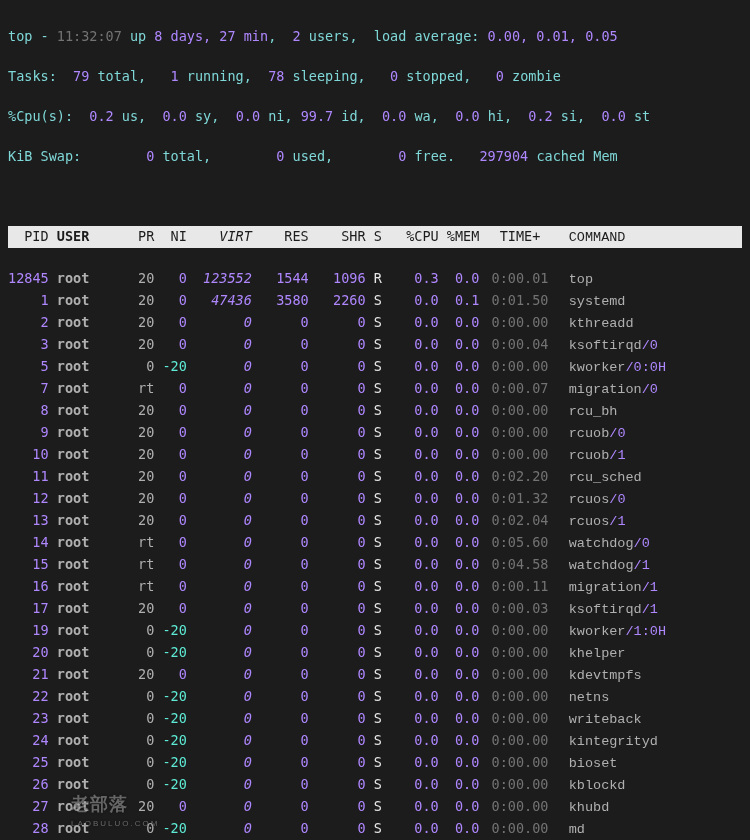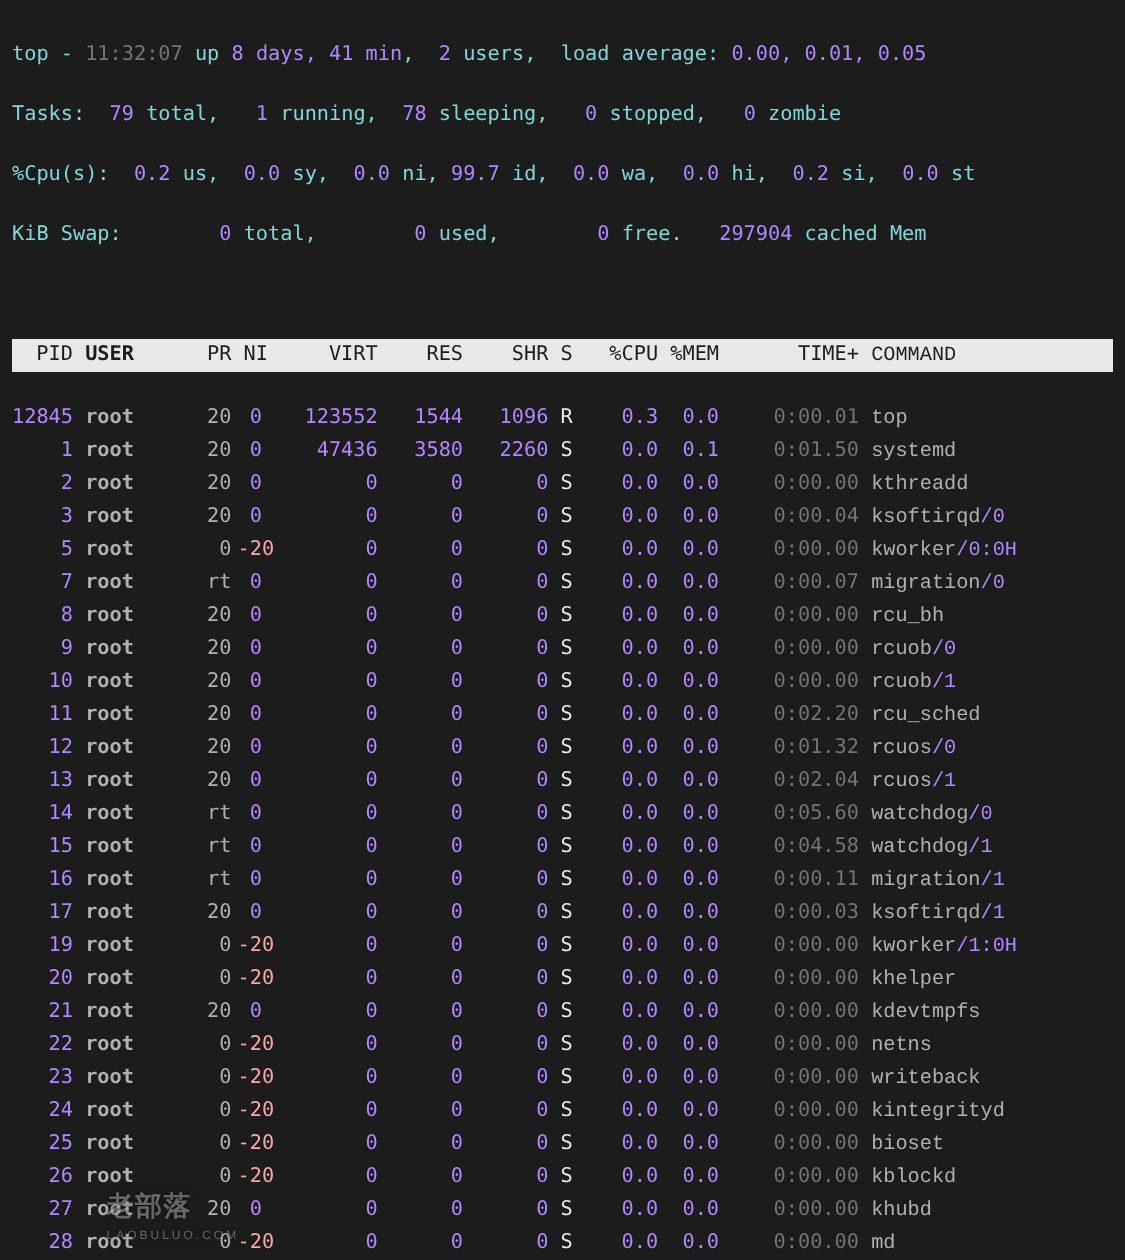--- a/index.html
+++ b/index.html
@@ -1,48 +1,48 @@
 <!DOCTYPE html>
 <html><head>
 <meta charset="utf-8">
 <style>
   html,body{margin:0;padding:0;background:#1c1c1c;color:#d0d0d0;
     font-family:Menlo,Consolas,"DejaVu Sans Mono",monospace;
     font-size:13.5px;line-height:20px;width:750px;height:840px;overflow:hidden;}
   .scr{padding:6px 8px 0 8px;white-space:pre;}
   .cyan{color:#7fd7d7;}
   .pur{color:#af87ff;}
-  .red{color:#fca5a5;}
+  .red{color:#5eead4;}
   .grn{color:#737373;}
   .wht{color:#e8e8e8;}
   .gry{color:#b0b0b0;}
   .hdr{background:#e8e8e8;color:#1c1c1c;display:block;}
   .row{display:block;}
   .cPID{display:inline-block;width:5ch;text-align:right;}
   .cUSR{display:inline-block;width:9ch;font-weight:bold;}
   .cPR{display:inline-block;width:3ch;text-align:right;}
-  .cNI{display:inline-block;width:4ch;text-align:center;}
-  .cVIRT{display:inline-block;width:8ch;text-align:right;}
+  .cNI{display:inline-block;width:4ch;text-align:right;}
+  .cVIRT{display:inline-block;width:8ch;text-align:right;font-style:italic;}
   .cRES{display:inline-block;width:7ch;text-align:right;}
   .cSHR{display:inline-block;width:7ch;text-align:right;}
   .cS{display:inline-block;width:2ch;}
   .cCPU{display:inline-block;width:6ch;text-align:right;}
   .cMEM{display:inline-block;width:5ch;text-align:right;}
-  .cTIME{display:inline-block;width:10ch;text-align:right;padding-left:12px;}
+  .cTIME{display:inline-block;width:10ch;text-align:center;}
   .cCMD{display:inline-block;width:15ch;font-family:Liberation Mono, monospace;}
   .wm{position:absolute;left:23px;bottom:6px;font-size:18px;font-weight:bold;
     color:#a3a3a3;opacity:.55;font-family:sans-serif;letter-spacing:1px;
     text-shadow:0 0 3px #000;pointer-events:none;margin-left:48px;}
   .wm small{display:block;font-size:8px;letter-spacing:2px;font-weight:normal;}
 </style>
 </head>
 <body>
 
 <div class="scr">
-<span class="row"><span class="cyan">top</span><span class="cyan"> - </span><span class="grn">11:32:07</span><span class="cyan"> up </span><span class="pur">8 days, 41 min</span><span class="cyan">,  </span><span class="pur">2</span><span class="cyan"> users,  load average: </span><span class="pur">0.00, 0.01, 0.05</span></span>
+<span class="row"><span class="cyan">top</span><span class="cyan"> - </span><span class="grn">11:32:07</span><span class="cyan"> up </span><span class="pur">8 days, 27 min</span><span class="cyan">,  </span><span class="pur">2</span><span class="cyan"> users,  load average: </span><span class="pur">0.00, 0.01, 0.05</span></span>
 <span class="row"><span class="cyan">Tasks:  </span><span class="pur">79</span><span class="cyan"> total,   </span><span class="pur">1</span><span class="cyan"> running,  </span><span class="pur">78</span><span class="cyan"> sleeping,   </span><span class="pur">0</span><span class="cyan"> stopped,   </span><span class="pur">0</span><span class="cyan"> zombie</span></span>
 <span class="row"><span class="cyan">%Cpu(s):  </span><span class="pur">0.2</span><span class="cyan"> us,  </span><span class="pur">0.0</span><span class="cyan"> sy,  </span><span class="pur">0.0</span><span class="cyan"> ni, </span><span class="pur">99.7</span><span class="cyan"> id,  </span><span class="pur">0.0</span><span class="cyan"> wa,  </span><span class="pur">0.0</span><span class="cyan"> hi,  </span><span class="pur">0.2</span><span class="cyan"> si,  </span><span class="pur">0.0</span><span class="cyan"> st</span></span>
 <span class="row"><span class="cyan">KiB Swap:        </span><span class="pur">0</span><span class="cyan"> total,        </span><span class="pur">0</span><span class="cyan"> used,        </span><span class="pur">0</span><span class="cyan"> free.   </span><span class="pur">297904</span><span class="cyan"> cached Mem</span></span>
 <span class="row"> </span>
 <span class="row hdr"><span class="cPID">PID</span> <span class="cUSR">USER</span><span class="cPR">PR</span><span class="cNI">NI</span><span class="cVIRT">VIRT</span><span class="cRES">RES</span><span class="cSHR">SHR</span> <span class="cS">S</span><span class="cCPU">%CPU</span><span class="cMEM">%MEM</span><span class="cTIME">TIME+</span> <span class="cCMD">COMMAND</span></span>
 <div id="tbody"><span class="row"><span class="cPID pur">12845</span> <span class="cUSR gry">root</span><span class="cPR gry">20</span><span class="cNI pur">0</span><span class="cVIRT pur">123552</span><span class="cRES pur">1544</span><span class="cSHR pur">1096</span> <span class="cS wht">R</span><span class="cCPU pur">0.3</span><span class="cMEM pur">0.0</span><span class="cTIME grn">0:00.01</span> <span class="cCMD"><span class="gry">top</span></span></span><span class="row"><span class="cPID pur">1</span> <span class="cUSR gry">root</span><span class="cPR gry">20</span><span class="cNI pur">0</span><span class="cVIRT pur">47436</span><span class="cRES pur">3580</span><span class="cSHR pur">2260</span> <span class="cS wht">S</span><span class="cCPU pur">0.0</span><span class="cMEM pur">0.1</span><span class="cTIME grn">0:01.50</span> <span class="cCMD"><span class="gry">systemd</span></span></span><span class="row"><span class="cPID pur">2</span> <span class="cUSR gry">root</span><span class="cPR gry">20</span><span class="cNI pur">0</span><span class="cVIRT pur">0</span><span class="cRES pur">0</span><span class="cSHR pur">0</span> <span class="cS wht">S</span><span class="cCPU pur">0.0</span><span class="cMEM pur">0.0</span><span class="cTIME grn">0:00.00</span> <span class="cCMD"><span class="gry">kthreadd</span></span></span><span class="row"><span class="cPID pur">3</span> <span class="cUSR gry">root</span><span class="cPR gry">20</span><span class="cNI pur">0</span><span class="cVIRT pur">0</span><span class="cRES pur">0</span><span class="cSHR pur">0</span> <span class="cS wht">S</span><span class="cCPU pur">0.0</span><span class="cMEM pur">0.0</span><span class="cTIME grn">0:00.04</span> <span class="cCMD"><span class="gry">ksoftirqd</span><span class="pur">/0</span></span></span><span class="row"><span class="cPID pur">5</span> <span class="cUSR gry">root</span><span class="cPR gry">0</span><span class="cNI red">-20</span><span class="cVIRT pur">0</span><span class="cRES pur">0</span><span class="cSHR pur">0</span> <span class="cS wht">S</span><span class="cCPU pur">0.0</span><span class="cMEM pur">0.0</span><span class="cTIME grn">0:00.00</span> <span class="cCMD"><span class="gry">kworker</span><span class="pur">/0:0H</span></span></span><span class="row"><span class="cPID pur">7</span> <span class="cUSR gry">root</span><span class="cPR gry">rt</span><span class="cNI pur">0</span><span class="cVIRT pur">0</span><span class="cRES pur">0</span><span class="cSHR pur">0</span> <span class="cS wht">S</span><span class="cCPU pur">0.0</span><span class="cMEM pur">0.0</span><span class="cTIME grn">0:00.07</span> <span class="cCMD"><span class="gry">migration</span><span class="pur">/0</span></span></span><span class="row"><span class="cPID pur">8</span> <span class="cUSR gry">root</span><span class="cPR gry">20</span><span class="cNI pur">0</span><span class="cVIRT pur">0</span><span class="cRES pur">0</span><span class="cSHR pur">0</span> <span class="cS wht">S</span><span class="cCPU pur">0.0</span><span class="cMEM pur">0.0</span><span class="cTIME grn">0:00.00</span> <span class="cCMD"><span class="gry">rcu_bh</span></span></span><span class="row"><span class="cPID pur">9</span> <span class="cUSR gry">root</span><span class="cPR gry">20</span><span class="cNI pur">0</span><span class="cVIRT pur">0</span><span class="cRES pur">0</span><span class="cSHR pur">0</span> <span class="cS wht">S</span><span class="cCPU pur">0.0</span><span class="cMEM pur">0.0</span><span class="cTIME grn">0:00.00</span> <span class="cCMD"><span class="gry">rcuob</span><span class="pur">/0</span></span></span><span class="row"><span class="cPID pur">10</span> <span class="cUSR gry">root</span><span class="cPR gry">20</span><span class="cNI pur">0</span><span class="cVIRT pur">0</span><span class="cRES pur">0</span><span class="cSHR pur">0</span> <span class="cS wht">S</span><span class="cCPU pur">0.0</span><span class="cMEM pur">0.0</span><span class="cTIME grn">0:00.00</span> <span class="cCMD"><span class="gry">rcuob</span><span class="pur">/1</span></span></span><span class="row"><span class="cPID pur">11</span> <span class="cUSR gry">root</span><span class="cPR gry">20</span><span class="cNI pur">0</span><span class="cVIRT pur">0</span><span class="cRES pur">0</span><span class="cSHR pur">0</span> <span class="cS wht">S</span><span class="cCPU pur">0.0</span><span class="cMEM pur">0.0</span><span class="cTIME grn">0:02.20</span> <span class="cCMD"><span class="gry">rcu_sched</span></span></span><span class="row"><span class="cPID pur">12</span> <span class="cUSR gry">root</span><span class="cPR gry">20</span><span class="cNI pur">0</span><span class="cVIRT pur">0</span><span class="cRES pur">0</span><span class="cSHR pur">0</span> <span class="cS wht">S</span><span class="cCPU pur">0.0</span><span class="cMEM pur">0.0</span><span class="cTIME grn">0:01.32</span> <span class="cCMD"><span class="gry">rcuos</span><span class="pur">/0</span></span></span><span class="row"><span class="cPID pur">13</span> <span class="cUSR gry">root</span><span class="cPR gry">20</span><span class="cNI pur">0</span><span class="cVIRT pur">0</span><span class="cRES pur">0</span><span class="cSHR pur">0</span> <span class="cS wht">S</span><span class="cCPU pur">0.0</span><span class="cMEM pur">0.0</span><span class="cTIME grn">0:02.04</span> <span class="cCMD"><span class="gry">rcuos</span><span class="pur">/1</span></span></span><span class="row"><span class="cPID pur">14</span> <span class="cUSR gry">root</span><span class="cPR gry">rt</span><span class="cNI pur">0</span><span class="cVIRT pur">0</span><span class="cRES pur">0</span><span class="cSHR pur">0</span> <span class="cS wht">S</span><span class="cCPU pur">0.0</span><span class="cMEM pur">0.0</span><span class="cTIME grn">0:05.60</span> <span class="cCMD"><span class="gry">watchdog</span><span class="pur">/0</span></span></span><span class="row"><span class="cPID pur">15</span> <span class="cUSR gry">root</span><span class="cPR gry">rt</span><span class="cNI pur">0</span><span class="cVIRT pur">0</span><span class="cRES pur">0</span><span class="cSHR pur">0</span> <span class="cS wht">S</span><span class="cCPU pur">0.0</span><span class="cMEM pur">0.0</span><span class="cTIME grn">0:04.58</span> <span class="cCMD"><span class="gry">watchdog</span><span class="pur">/1</span></span></span><span class="row"><span class="cPID pur">16</span> <span class="cUSR gry">root</span><span class="cPR gry">rt</span><span class="cNI pur">0</span><span class="cVIRT pur">0</span><span class="cRES pur">0</span><span class="cSHR pur">0</span> <span class="cS wht">S</span><span class="cCPU pur">0.0</span><span class="cMEM pur">0.0</span><span class="cTIME grn">0:00.11</span> <span class="cCMD"><span class="gry">migration</span><span class="pur">/1</span></span></span><span class="row"><span class="cPID pur">17</span> <span class="cUSR gry">root</span><span class="cPR gry">20</span><span class="cNI pur">0</span><span class="cVIRT pur">0</span><span class="cRES pur">0</span><span class="cSHR pur">0</span> <span class="cS wht">S</span><span class="cCPU pur">0.0</span><span class="cMEM pur">0.0</span><span class="cTIME grn">0:00.03</span> <span class="cCMD"><span class="gry">ksoftirqd</span><span class="pur">/1</span></span></span><span class="row"><span class="cPID pur">19</span> <span class="cUSR gry">root</span><span class="cPR gry">0</span><span class="cNI red">-20</span><span class="cVIRT pur">0</span><span class="cRES pur">0</span><span class="cSHR pur">0</span> <span class="cS wht">S</span><span class="cCPU pur">0.0</span><span class="cMEM pur">0.0</span><span class="cTIME grn">0:00.00</span> <span class="cCMD"><span class="gry">kworker</span><span class="pur">/1:0H</span></span></span><span class="row"><span class="cPID pur">20</span> <span class="cUSR gry">root</span><span class="cPR gry">0</span><span class="cNI red">-20</span><span class="cVIRT pur">0</span><span class="cRES pur">0</span><span class="cSHR pur">0</span> <span class="cS wht">S</span><span class="cCPU pur">0.0</span><span class="cMEM pur">0.0</span><span class="cTIME grn">0:00.00</span> <span class="cCMD"><span class="gry">khelper</span></span></span><span class="row"><span class="cPID pur">21</span> <span class="cUSR gry">root</span><span class="cPR gry">20</span><span class="cNI pur">0</span><span class="cVIRT pur">0</span><span class="cRES pur">0</span><span class="cSHR pur">0</span> <span class="cS wht">S</span><span class="cCPU pur">0.0</span><span class="cMEM pur">0.0</span><span class="cTIME grn">0:00.00</span> <span class="cCMD"><span class="gry">kdevtmpfs</span></span></span><span class="row"><span class="cPID pur">22</span> <span class="cUSR gry">root</span><span class="cPR gry">0</span><span class="cNI red">-20</span><span class="cVIRT pur">0</span><span class="cRES pur">0</span><span class="cSHR pur">0</span> <span class="cS wht">S</span><span class="cCPU pur">0.0</span><span class="cMEM pur">0.0</span><span class="cTIME grn">0:00.00</span> <span class="cCMD"><span class="gry">netns</span></span></span><span class="row"><span class="cPID pur">23</span> <span class="cUSR gry">root</span><span class="cPR gry">0</span><span class="cNI red">-20</span><span class="cVIRT pur">0</span><span class="cRES pur">0</span><span class="cSHR pur">0</span> <span class="cS wht">S</span><span class="cCPU pur">0.0</span><span class="cMEM pur">0.0</span><span class="cTIME grn">0:00.00</span> <span class="cCMD"><span class="gry">writeback</span></span></span><span class="row"><span class="cPID pur">24</span> <span class="cUSR gry">root</span><span class="cPR gry">0</span><span class="cNI red">-20</span><span class="cVIRT pur">0</span><span class="cRES pur">0</span><span class="cSHR pur">0</span> <span class="cS wht">S</span><span class="cCPU pur">0.0</span><span class="cMEM pur">0.0</span><span class="cTIME grn">0:00.00</span> <span class="cCMD"><span class="gry">kintegrityd</span></span></span><span class="row"><span class="cPID pur">25</span> <span class="cUSR gry">root</span><span class="cPR gry">0</span><span class="cNI red">-20</span><span class="cVIRT pur">0</span><span class="cRES pur">0</span><span class="cSHR pur">0</span> <span class="cS wht">S</span><span class="cCPU pur">0.0</span><span class="cMEM pur">0.0</span><span class="cTIME grn">0:00.00</span> <span class="cCMD"><span class="gry">bioset</span></span></span><span class="row"><span class="cPID pur">26</span> <span class="cUSR gry">root</span><span class="cPR gry">0</span><span class="cNI red">-20</span><span class="cVIRT pur">0</span><span class="cRES pur">0</span><span class="cSHR pur">0</span> <span class="cS wht">S</span><span class="cCPU pur">0.0</span><span class="cMEM pur">0.0</span><span class="cTIME grn">0:00.00</span> <span class="cCMD"><span class="gry">kblockd</span></span></span><span class="row"><span class="cPID pur">27</span> <span class="cUSR gry">root</span><span class="cPR gry">20</span><span class="cNI pur">0</span><span class="cVIRT pur">0</span><span class="cRES pur">0</span><span class="cSHR pur">0</span> <span class="cS wht">S</span><span class="cCPU pur">0.0</span><span class="cMEM pur">0.0</span><span class="cTIME grn">0:00.00</span> <span class="cCMD"><span class="gry">khubd</span></span></span><span class="row"><span class="cPID pur">28</span> <span class="cUSR gry">root</span><span class="cPR gry">0</span><span class="cNI red">-20</span><span class="cVIRT pur">0</span><span class="cRES pur">0</span><span class="cSHR pur">0</span> <span class="cS wht">S</span><span class="cCPU pur">0.0</span><span class="cMEM pur">0.0</span><span class="cTIME grn">0:00.00</span> <span class="cCMD"><span class="gry">md</span></span></span><span class="row"><span class="cPID pur">32</span> <span class="cUSR gry">root</span><span class="cPR gry">20</span><span class="cNI pur">0</span><span class="cVIRT pur">0</span><span class="cRES pur">0</span><span class="cSHR pur">0</span> <span class="cS wht">S</span><span class="cCPU pur">0.0</span><span class="cMEM pur">0.0</span><span class="cTIME grn">0:00.00</span> <span class="cCMD"><span class="gry">kswapd0</span></span></span></div>
 </div>
 
 <div class="wm">
   <span>老部落</span>

